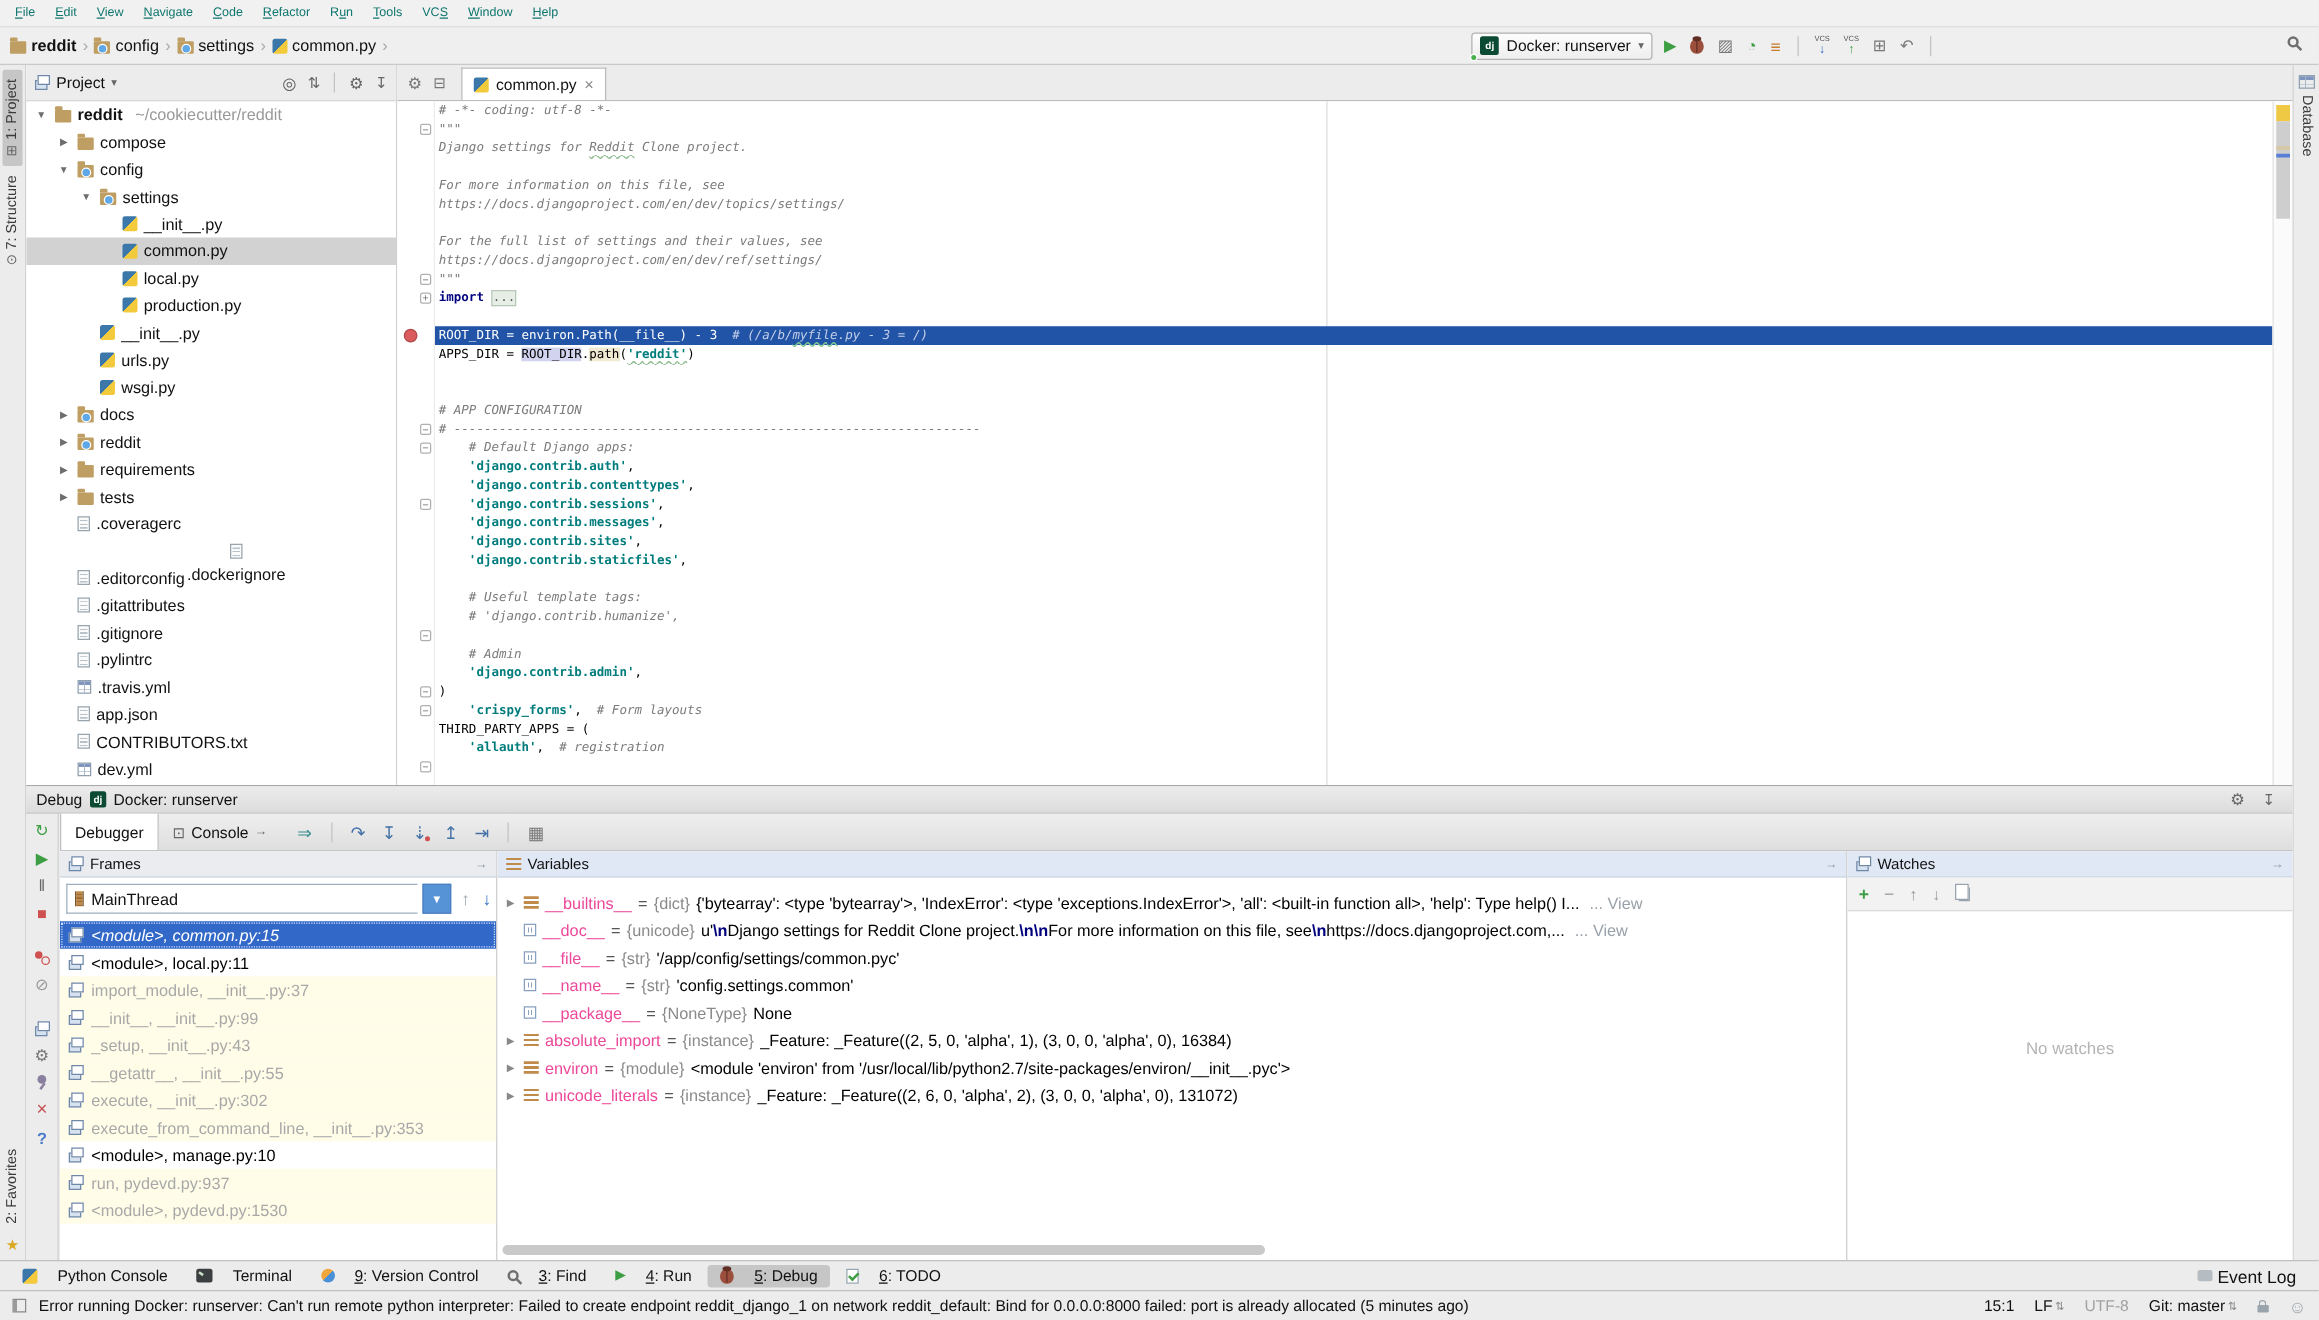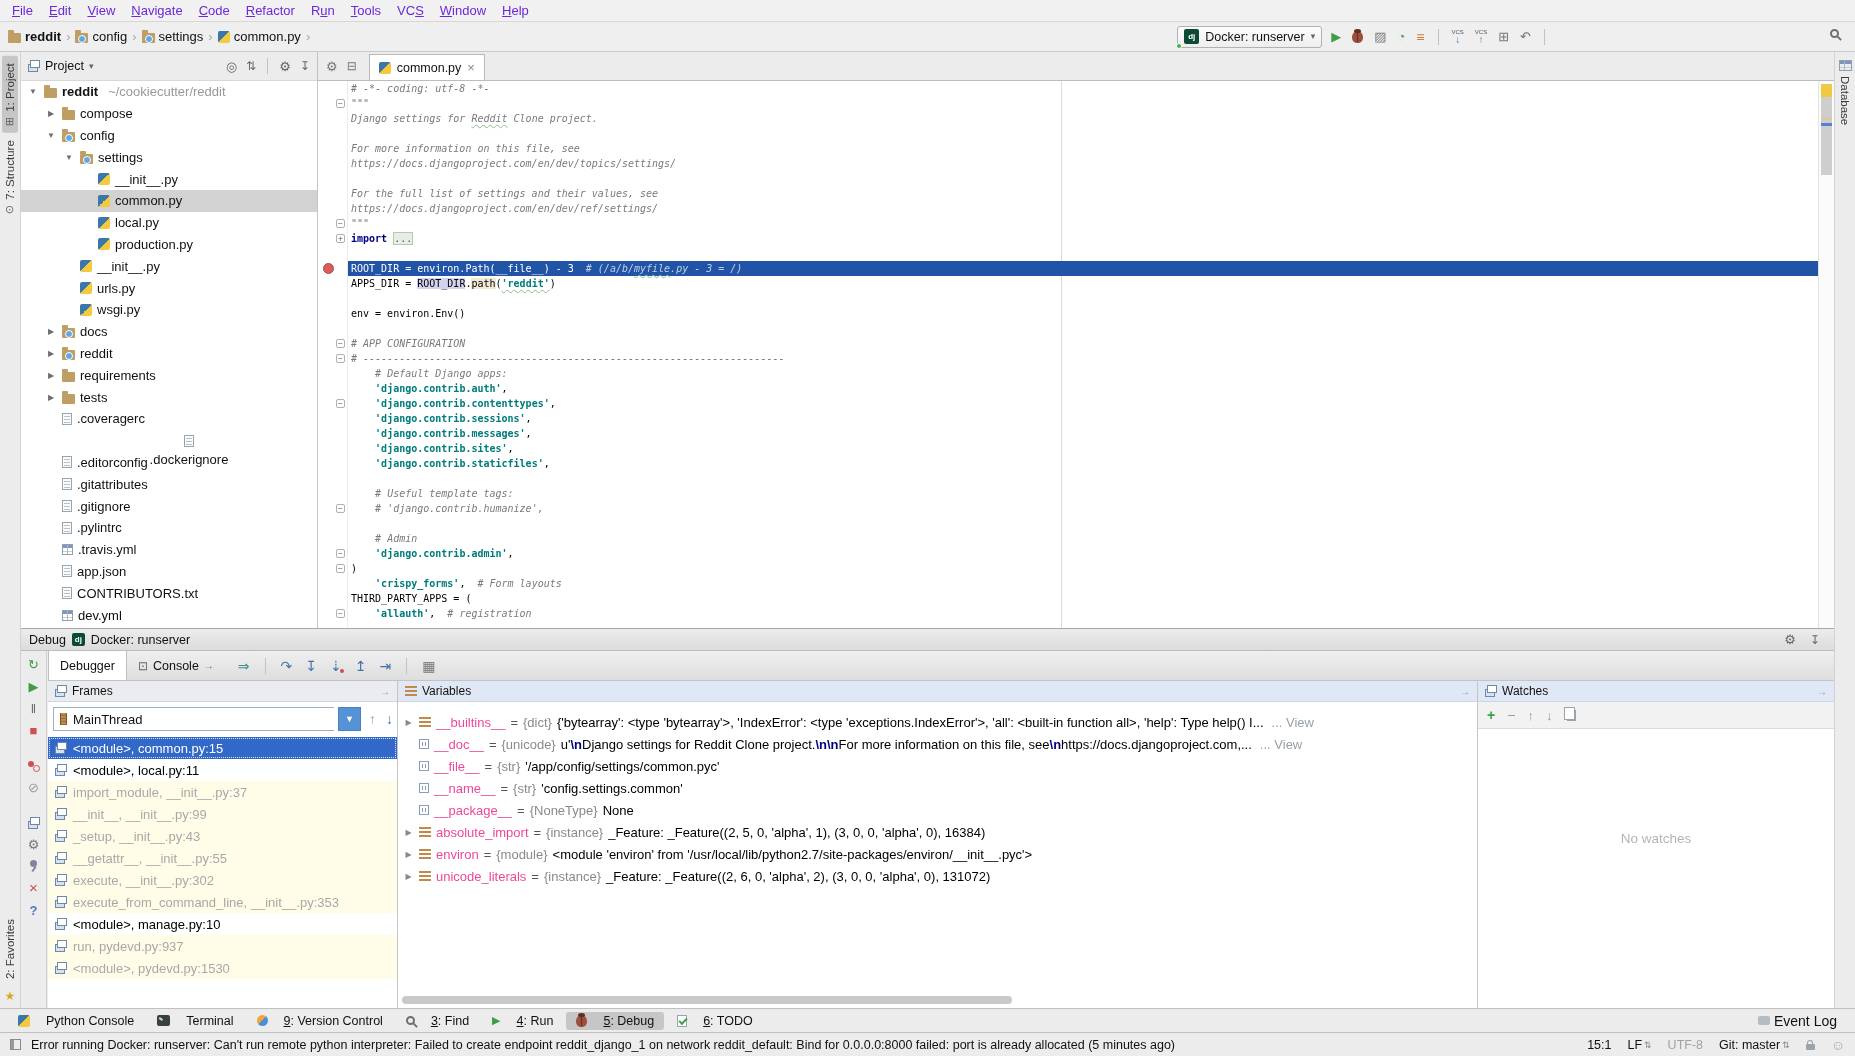--- a/index.html
+++ b/index.html
@@ -2,21 +2,21 @@
 <html><head>
 <meta charset="utf-8">
 <style>
   * { margin:0; padding:0; box-sizing:border-box; }
   html,body { width:1855px; height:1056px; overflow:hidden; }
   body { font-family:"Liberation Sans",sans-serif; background:#ececec; color:#111; position:relative; }
   u { text-decoration:underline; }
 
   
   #menubar { position:absolute; top:0; left:0; width:1855px; height:22px; background:#f1f1f1; border-bottom:1px solid #d7d7d7; display:flex; align-items:center; padding-left:4px; }
-  .menu-item { font-size:13px; padding:2px 8px; color:#6d28d9; }
+  .menu-item { font-size:10px; padding:2px 8px; color:#0f766e; }
   #toolbar { position:absolute; top:22px; left:0; width:1855px; height:30px; background:#efefef; border-bottom:1px solid #c9c9c9; display:flex; align-items:center; padding:0 8px; }
   #breadcrumbs { display:flex; align-items:center; gap:5px; font-size:13px; }
   .crumb { display:flex; align-items:center; gap:4px; }
   .crumb-sep { color:#a8a8a8; font-size:13px; }
   #toolbar-right { margin-left:auto; margin-right:300px; display:flex; align-items:center; gap:9px; }
   #run-combo { display:flex; align-items:center; gap:6px; height:22px; padding:0 6px; background:linear-gradient(#fdfdfd,#eeeeee); border:1px solid #b2b2b2; border-radius:3px; font-size:12.5px; position:relative; }
   #search-everywhere { position:absolute; right:16px; top:7px; }
 
   
   .ic { display:inline-flex; align-items:center; justify-content:center; font-size:12px; line-height:1; color:#666; flex:none; }
@@ -137,21 +137,21 @@
   .mini-header .float-ic { margin-left:auto; color:#8a94a0; font-size:10px; }
   #frames-panel { width:350px; background:#fff; border-right:1px solid #c4c4c4; display:flex; flex-direction:column; }
   #frames-panel .mini-header { background:#eaecef; }
   #thread-row { display:flex; align-items:center; margin:5px 4px 3px 5px; gap:4px; }
   #thread-combo { flex:1; display:flex; align-items:center; gap:6px; height:24px; border:1px solid #9fb0c0; border-right:none; background:#fff; padding:0 6px; font-size:13px; }
   #thread-btn { width:23px; height:24px; background:#5692d6; color:#fff; display:flex; align-items:center; justify-content:center; font-size:9px; border:1px solid #4a7fc0; }
   #frames-list { flex:1; overflow:hidden; padding-top:3px; }
   .frow { height:22px; display:flex; align-items:center; gap:6px; padding-left:7px; font-size:13px; white-space:nowrap; }
   .frow.lib { background:#fffde8; color:#a8a8a8; }
   .frow.norm { color:#000; }
-  .frow.sel { background:#3268c8; color:#fff; outline:1px dotted #cfe0ff; outline-offset:-2px; }
+  .frow.sel { background:#3268c8; color:#fff; outline:1px dotted #cfe0ff; outline-offset:-2px;font-style:italic; }
   #variables-panel { flex:1; background:#fff; border-right:1px solid #c4c4c4; position:relative; overflow:hidden; }
   #vars-list { padding-top:9px; }
   .vrow { height:22px; display:flex; align-items:center; gap:5px; padding-left:5px; font-size:13px; white-space:nowrap; overflow:hidden; }
   .varrow { width:11px; text-align:center; font-size:8px; color:#888; flex:none; }
   .vname { color:#ec4899; }
   .veq { color:#555; }
   .vtype { color:#8a8a8a; }
   .vval { color:#000; }
   .vval .nl { color:#00007f; font-weight:bold; }
   .vview { color:#98a0a8; margin-left:3px; }
@@ -426,21 +426,20 @@
         <div class="cl"><span class="tk-c">https://docs.djangoproject.com/en/dev/topics/settings/</span></div>
         <div class="cl"></div>
         <div class="cl"><span class="tk-c">For the full list of settings and their values, see</span></div>
         <div class="cl"><span class="tk-c">https://docs.djangoproject.com/en/dev/ref/settings/</span></div>
         <div class="cl"><span class="tk-c">"""</span></div>
         <div class="cl"><span class="tk-k">import </span><span class="tk-f">...</span></div>
         <div class="cl"></div>
         <div class="cl"><span class="tk-w">ROOT_DIR = environ.Path(__file__) - 3  </span><span class="tk-cw"># (/a/b/</span><span class="tk-cwv">myfile</span><span class="tk-cw">.py - 3 = /)</span></div>
         <div class="cl"><span class="tk-p">APPS_DIR = </span><span class="tk-u1">ROOT_DIR</span><span class="tk-p">.</span><span class="tk-u2">path</span><span class="tk-p">(</span><span class="tk-sv">'reddit'</span><span class="tk-p">)</span></div>
         <div class="cl"></div>
-        <div class="cl"><span class="tk-p">env = environ.Env()</span></div>
         <div class="cl"></div>
         <div class="cl"><span class="tk-c"># APP CONFIGURATION</span></div>
         <div class="cl"><span class="tk-c"># ----------------------------------------------------------------------</span></div>
         <div class="cl"><span class="tk-p">    </span><span class="tk-c"># Default Django apps:</span></div>
         <div class="cl"><span class="tk-p">    </span><span class="tk-s">'django.contrib.auth'</span><span class="tk-p">,</span></div>
         <div class="cl"><span class="tk-p">    </span><span class="tk-s">'django.contrib.contenttypes'</span><span class="tk-p">,</span></div>
         <div class="cl"><span class="tk-p">    </span><span class="tk-s">'django.contrib.sessions'</span><span class="tk-p">,</span></div>
         <div class="cl"><span class="tk-p">    </span><span class="tk-s">'django.contrib.messages'</span><span class="tk-p">,</span></div>
         <div class="cl"><span class="tk-p">    </span><span class="tk-s">'django.contrib.sites'</span><span class="tk-p">,</span></div>
         <div class="cl"><span class="tk-p">    </span><span class="tk-s">'django.contrib.staticfiles'</span><span class="tk-p">,</span></div>

